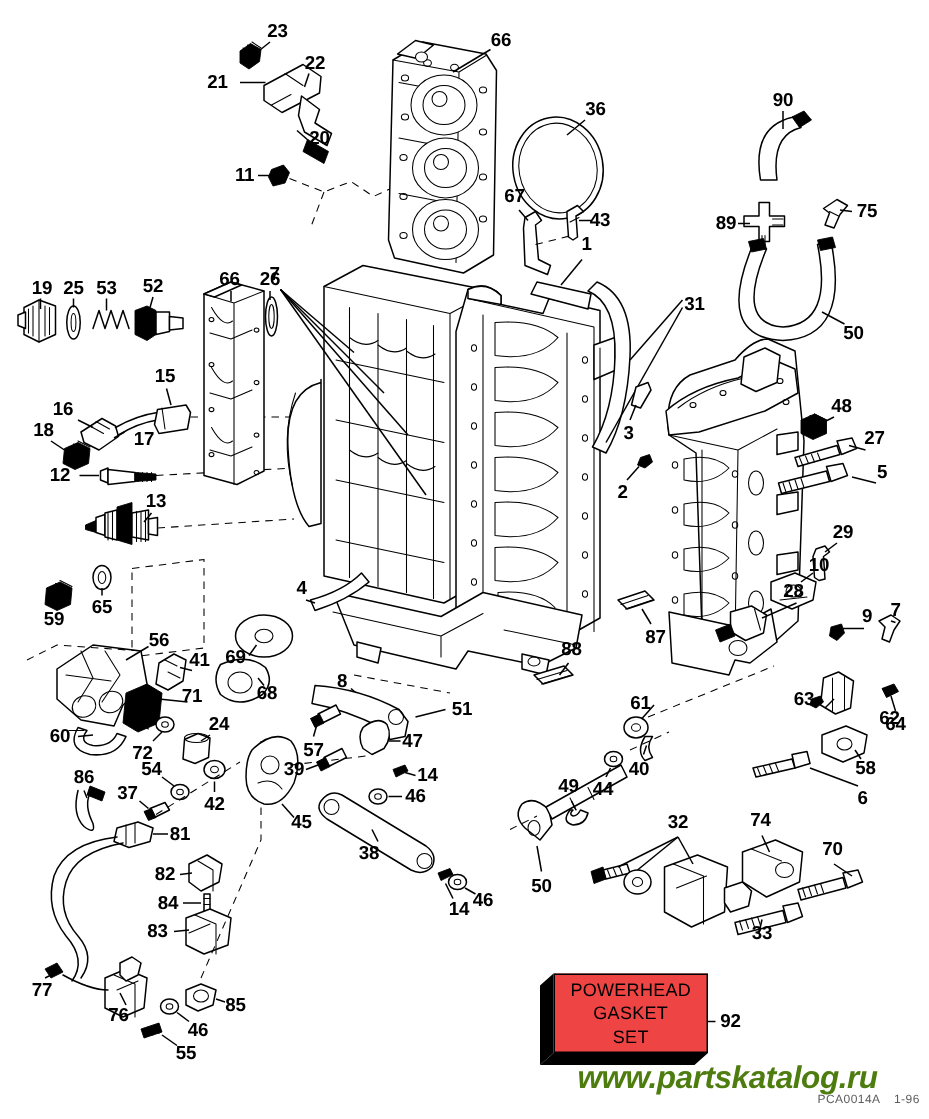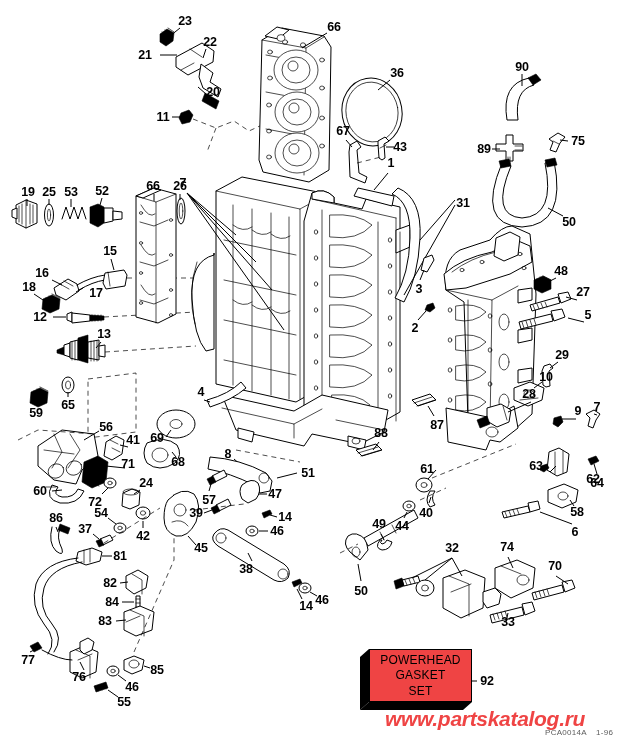--- a/index.html
+++ b/index.html
@@ -66,21 +66,21 @@
     line-height: 1.18;
   }
   #watermark {
     position: absolute;
     left: 385px;
     top: 707px;
     font-family: "Liberation Sans", sans-serif;
     font-style: italic;
     font-weight: bold;
     font-size: 21px;
-    color: #ef4444;
+    color: #4d7c0f;
     letter-spacing: -0.3px;
     white-space: nowrap;
   }
   #diagram-code {
     position: absolute;
     left: 545px;
     top: 728px;
     font-family: "Liberation Sans", sans-serif;
     font-size: 8px;
     color: #5c5c5c;

